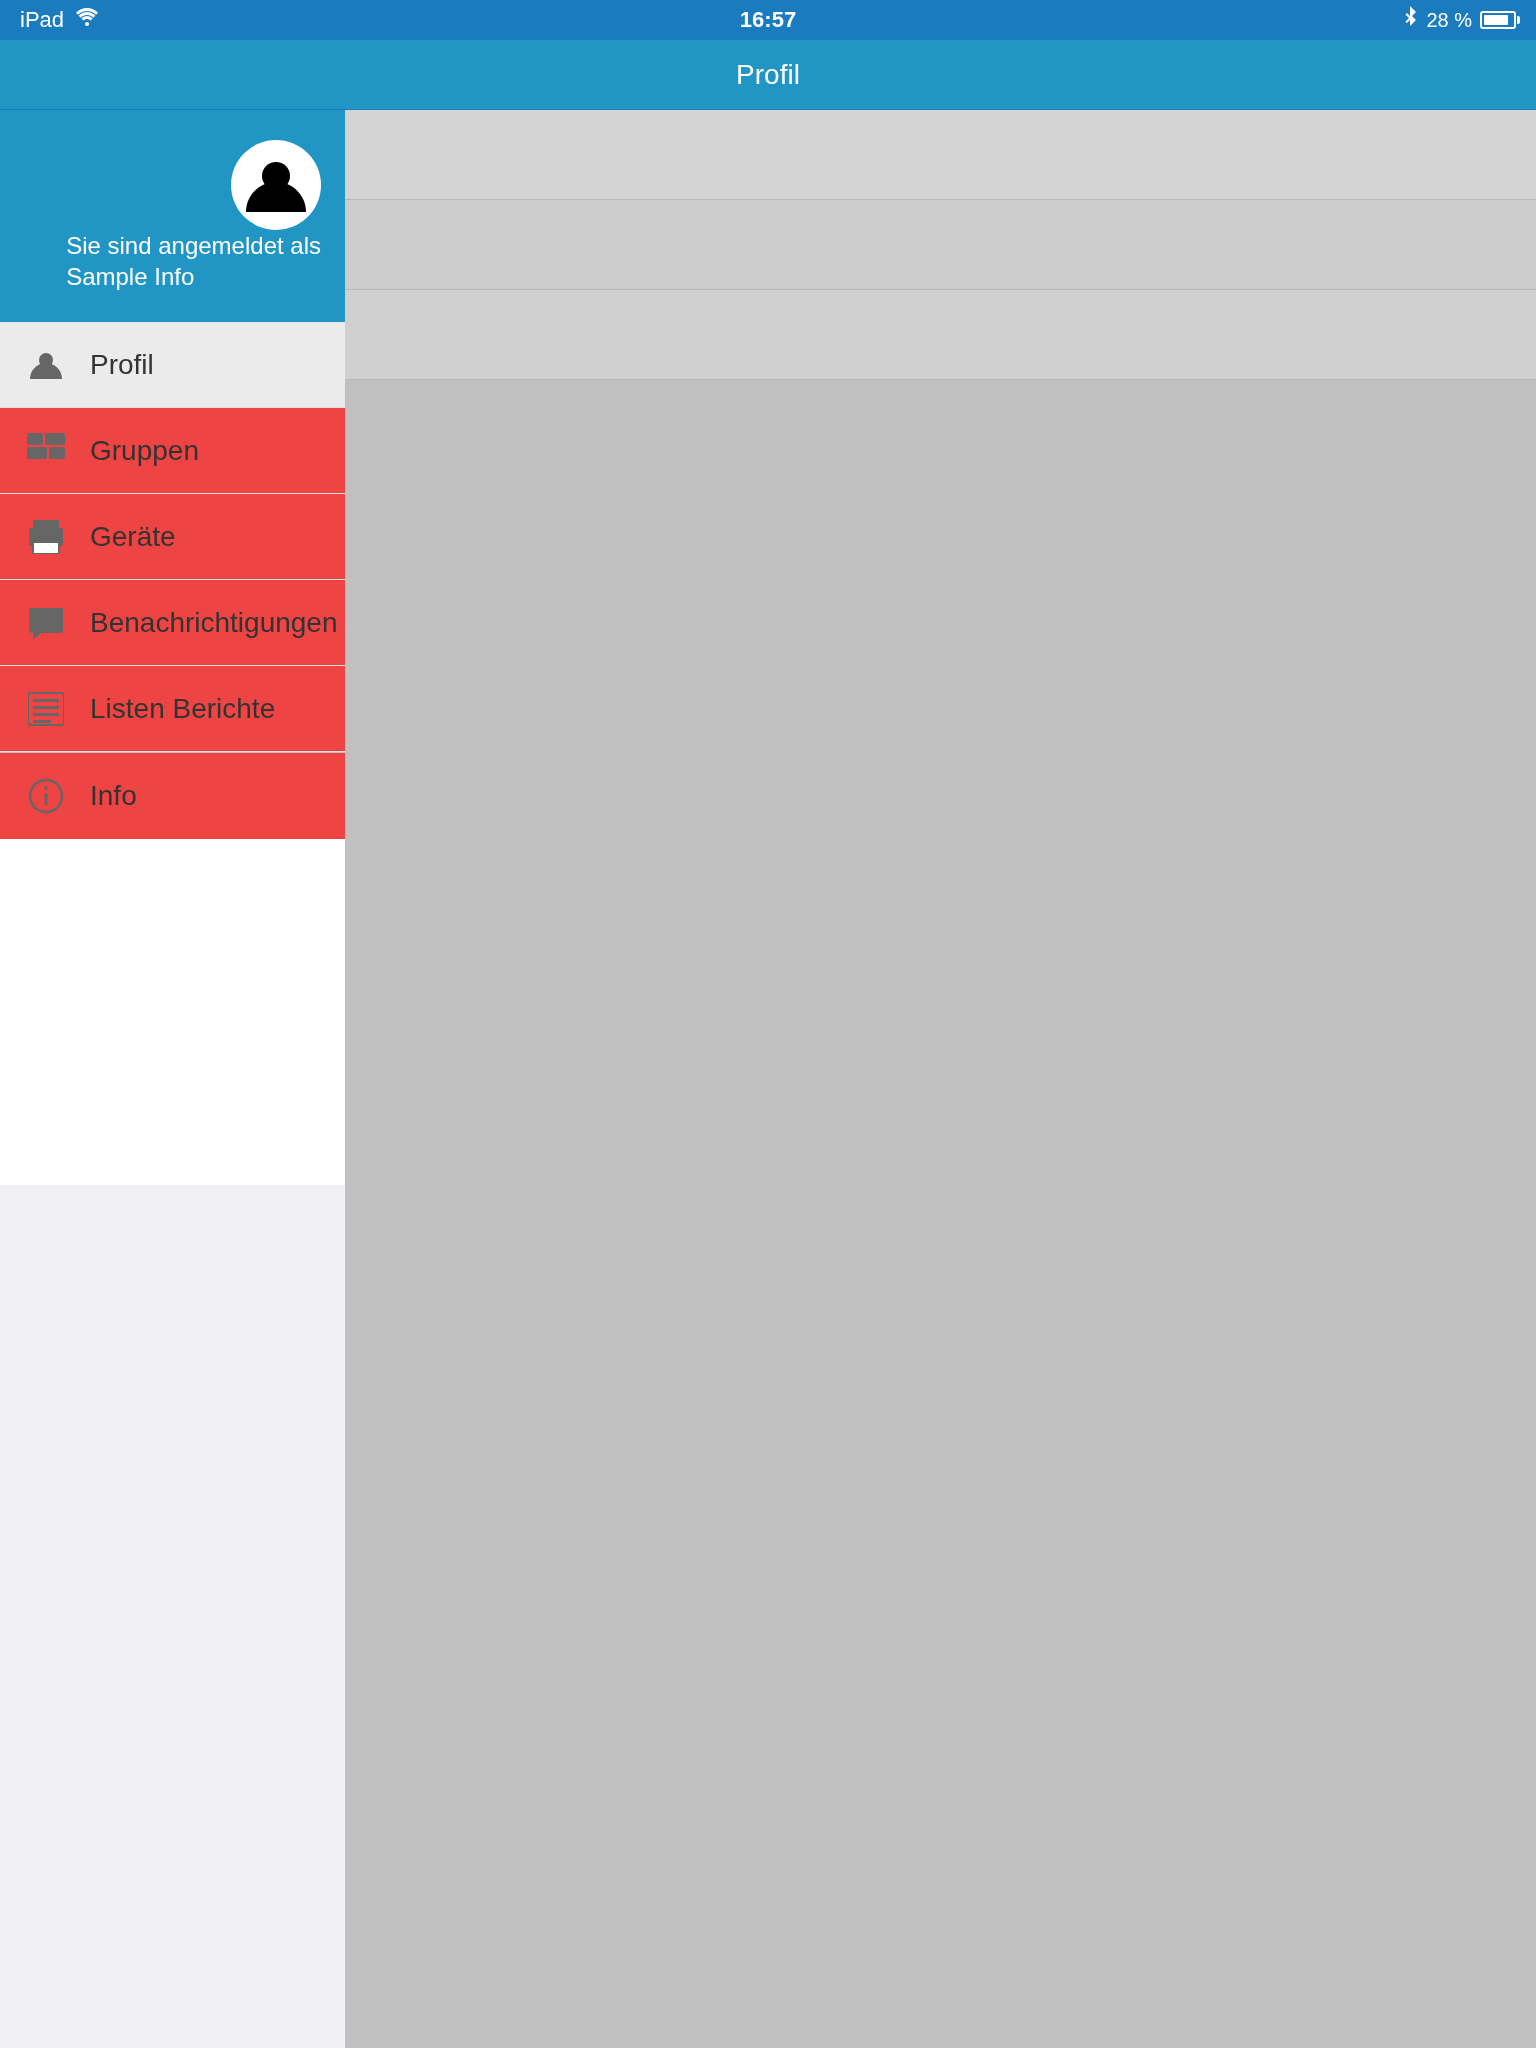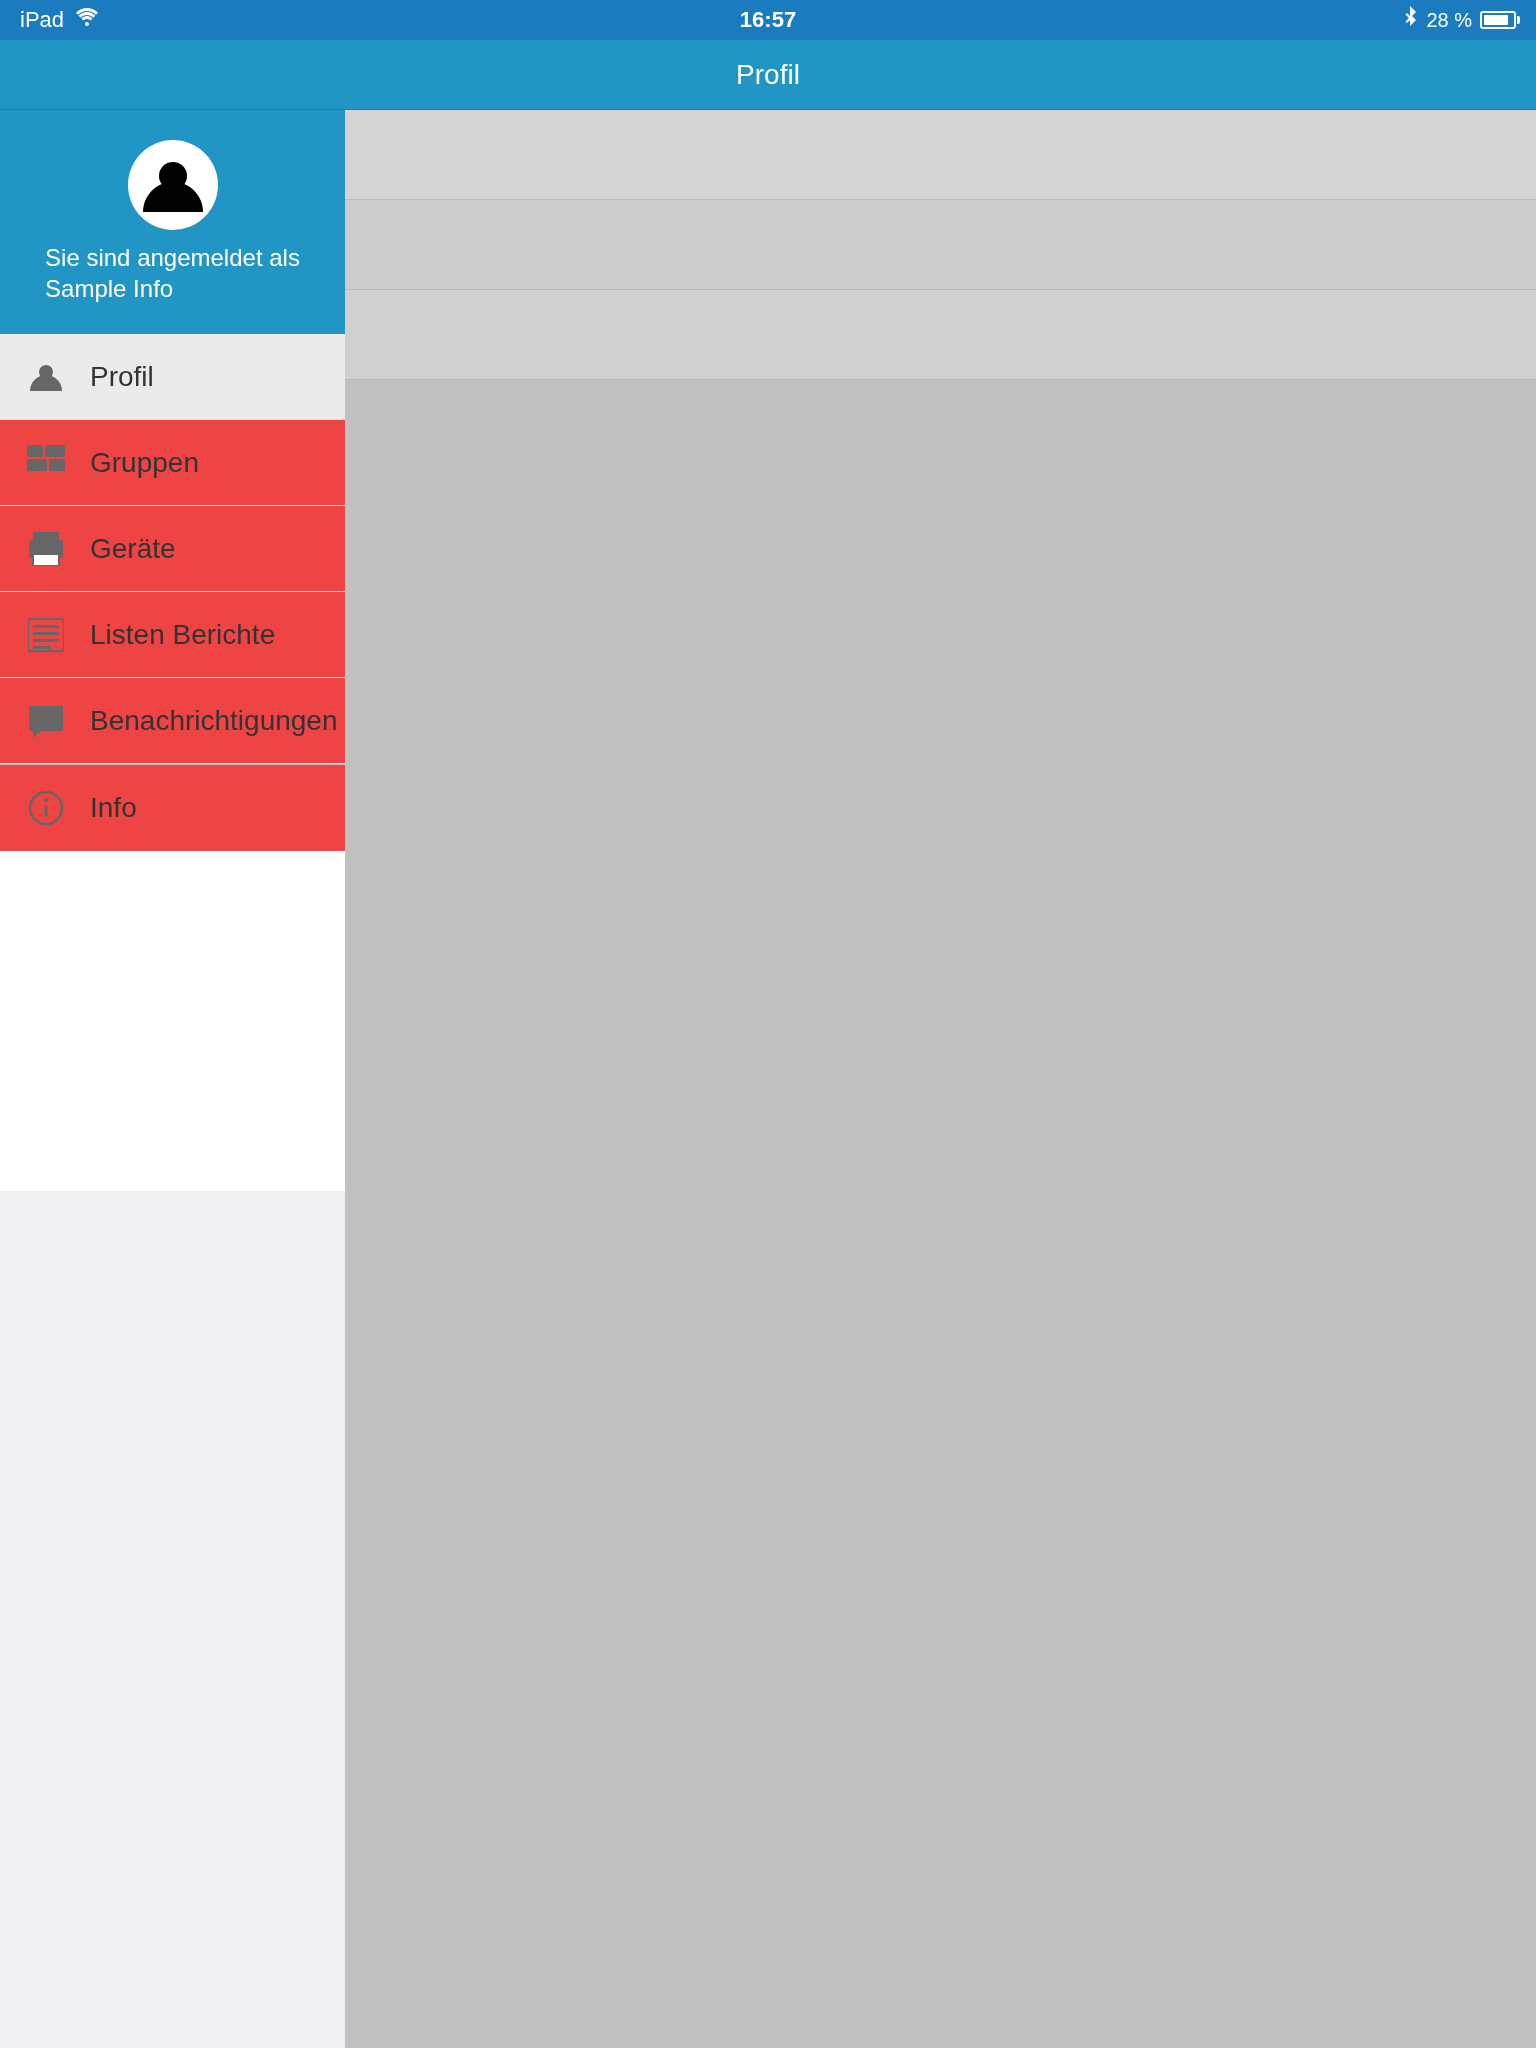--- a/index.html
+++ b/index.html
@@ -114,22 +114,21 @@
       background: white;
       flex-shrink: 0;
     }
 
     
     .user-header {
       background: #2196c4;
       padding: 30px 24px 30px 24px;
       display: flex;
       flex-direction: column;
-      align-items: center;
-      gap: 12px;
+      align-items: flex-end;
     }
     .avatar-circle {
       width: 90px;
       height: 90px;
       border-radius: 50%;
       background: white;
       display: flex;
       align-items: center;
       justify-content: center;
     }
@@ -320,38 +319,38 @@
             <rect x="6" y="22" width="26" height="12" rx="1" stroke="#666" stroke-width="2" fill="none"></rect>
             <circle cx="29" cy="15" r="2.5"></circle>
           </svg>
         </span>
         <span class="menu-label">Geräte</span>
       </div>
 
 
       <div class="menu-item">
         <span class="menu-icon">
+          <svg width="38" height="34" viewBox="0 0 38 34" fill="#666">
+            <path d="M2 2h34v22a3 3 0 01-3 3H14l-8 7V27H5a3 3 0 01-3-3V2z"></path>
+          </svg>
+        </span>
+        <span class="menu-label">Benachrichtigungen</span>
+      </div>
+
+      <div class="menu-item">
+        <span class="menu-icon">
           <svg width="36" height="36" viewBox="0 0 36 36" fill="#666">
             <rect x="0" y="2" width="36" height="32" rx="3" fill="none" stroke="#666" stroke-width="2"></rect>
             <rect x="5" y="8" width="26" height="3" rx="1"></rect>
             <rect x="5" y="15" width="26" height="3" rx="1"></rect>
             <rect x="5" y="22" width="26" height="3" rx="1"></rect>
             <rect x="5" y="29" width="18" height="3" rx="1"></rect>
           </svg>
         </span>
         <span class="menu-label">Listen Berichte</span>
-      </div>
-
-      <div class="menu-item">
-        <span class="menu-icon">
-          <svg width="38" height="34" viewBox="0 0 38 34" fill="#666">
-            <path d="M2 2h34v22a3 3 0 01-3 3H14l-8 7V27H5a3 3 0 01-3-3V2z"></path>
-          </svg>
-        </span>
-        <span class="menu-label">Benachrichtigungen</span>
       </div>
 
       <div class="menu-separator"></div>
 
       <div class="menu-item">
         <span class="menu-icon">
           <svg width="36" height="36" viewBox="0 0 36 36" fill="#666">
             <circle cx="18" cy="18" r="16" fill="none" stroke="#666" stroke-width="2.5"></circle>
             <rect x="16.5" y="15" width="3" height="12" rx="1.5"></rect>
             <circle cx="18" cy="10" r="2"></circle>

